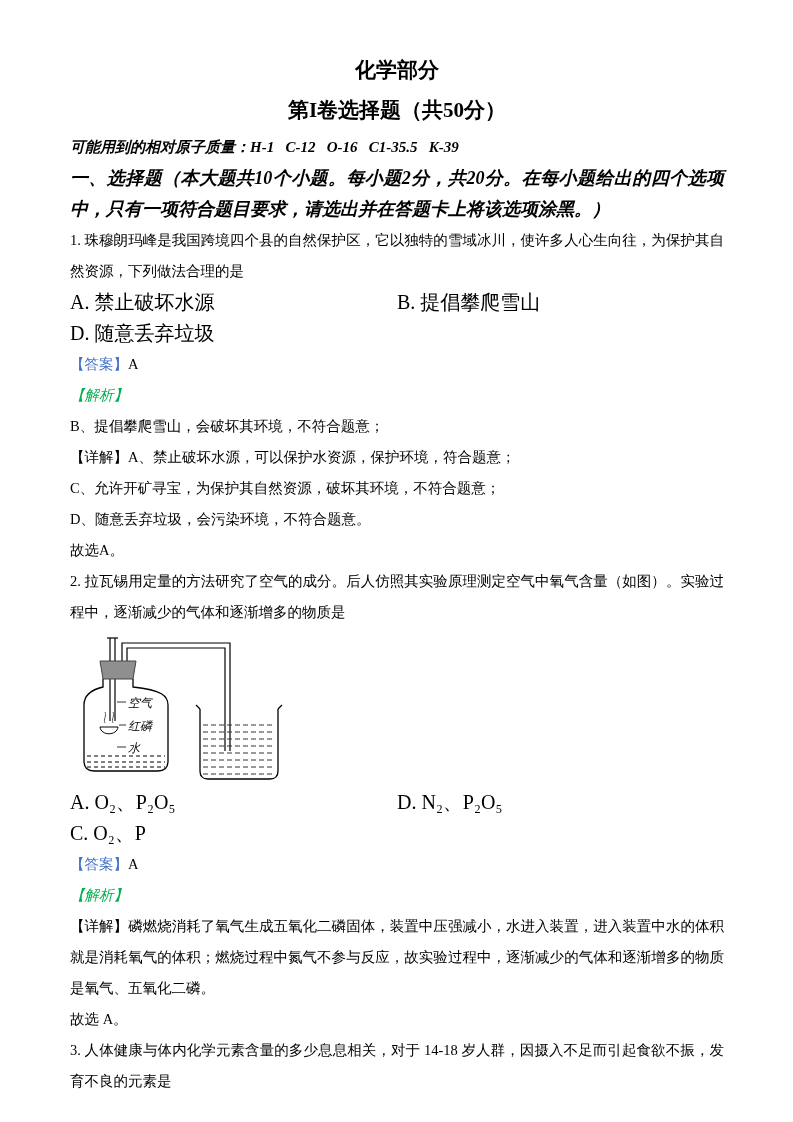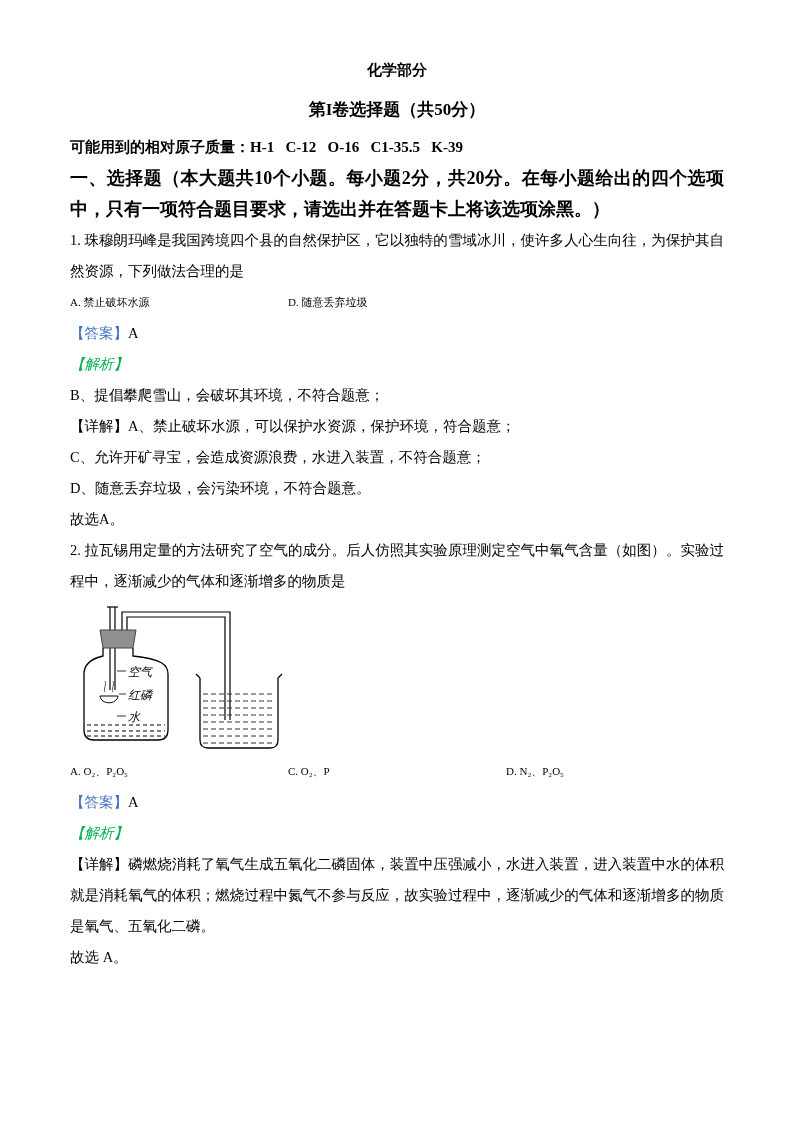--- a/index.html
+++ b/index.html
@@ -7,55 +7,56 @@
   .page {
     position: relative;
     width: 793px;
     height: 1122px;
     background: #ffffff;
     color: #000000;
     font-family: "Liberation Serif", "DejaVu Serif", serif;
     padding: 56px 69px 30px 70px;
     overflow: hidden;
   }
-  .doc-title { font-size: 15px; font-weight: 700; text-align: center; margin: 0 0 13px; line-height: 28px; }
-  .section-title { font-size: 17px; font-weight: 700; text-align: center; margin: 0 0 9px; line-height: 26px; }
+  .doc-title { font-size: 21px; font-weight: 700; text-align: center; margin: 0 0 13px; line-height: 28px; }
+  .section-title { font-size: 21px; font-weight: 700; text-align: center; margin: 0 0 9px; line-height: 26px; }
   p { margin: 0; font-size: 14.5px; line-height: 31px; }
-  .bold { font-weight: 700; }
+  .bold { font-weight: 700; font-style: italic; }
   .pre { white-space: pre-wrap; font-size: 15px; }
   .instructions { font-size: 18px; text-align: justify; }
   .j { text-align: justify; }
-  .options { display: grid; grid-template-columns: repeat(3, 1fr); font-size: 11px; line-height: 31px; }
+  .options { display: grid; grid-template-columns: repeat(2, 1fr); font-size: 20px; line-height: 31px; }
   .option { white-space: nowrap; }
   .ans { color: var(--answer-color, #4472C4); }
   .exp { color: var(--analysis-color, #00B050); font-style: italic; }
   .diagram { margin: 7px 0 4px 2px; line-height: 0; font-style: italic; }
   svg text { font-family: inherit; fill: #000; }
 </style>
 </head>
 <body>
 
 <div class="page">
 
   <h1 class="doc-title">化学部分</h1>
   <h2 class="section-title">第I卷选择题（共50分）</h2>
   <p class="bold pre">可能用到的相对原子质量：H-1   C-12   O-16   C1-35.5   K-39</p>
   <p class="bold instructions">一、选择题（本大题共10个小题。每小题2分，共20分。在每小题给出的四个选项中，只有一项符合题目要求，请选出并在答题卡上将该选项涂黑。）</p>
 
   <section>
     <p class="j">1. 珠穆朗玛峰是我国跨境四个县的自然保护区，它以独特的雪域冰川，使许多人心生向往，为保护其自然资源，下列做法合理的是</p>
     <div class="options">
       <span class="option">A. 禁止破坏水源</span>
+      <span class="option">B. 提倡攀爬雪山</span>
       <span class="option">D. 随意丢弃垃圾</span>
     </div>
     <p><span class="ans">【答案】</span><span>A</span></p>
     <p><span class="exp">【解析】</span></p>
     <p class="j">B、提倡攀爬雪山，会破坏其环境，不符合题意；</p>
     <p class="j">【详解】A、禁止破坏水源，可以保护水资源，保护环境，符合题意；</p>
-    <p class="j">C、允许开矿寻宝，会造成资源浪费，水进入装置，不符合题意；</p>
+    <p class="j">C、允许开矿寻宝，为保护其自然资源，破坏其环境，不符合题意；</p>
     <p class="j">D、随意丢弃垃圾，会污染环境，不符合题意。</p>
     <p>故选A。</p>
   </section>
 
   <section>
     <p class="j">2. 拉瓦锡用定量的方法研究了空气的成分。后人仿照其实验原理测定空气中氧气含量（如图）。实验过程中，逐渐减少的气体和逐渐增多的物质是</p>
 
     <div class="diagram">
       <svg width="238" height="148" viewBox="0 0 238 148">
 
@@ -112,23 +113,26 @@
           <line x1="131" y1="118" x2="203" y2="118"></line>
           <line x1="131" y1="125" x2="203" y2="125"></line>
           <line x1="131" y1="132" x2="203" y2="132"></line>
           <line x1="131" y1="139" x2="203" y2="139"></line>
         </g>
       </svg>
     </div>
 
     <div class="options">
       <span class="option">A. O₂、P₂O₅</span>
+      <span class="option">D. N₂、P₂O₅</span>
       <span class="option">C. O₂、P</span>
-      <span class="option">D. N₂、P₂O₅</span>
     </div>
     <p><span class="ans">【答案】</span><span>A</span></p>
     <p><span class="exp">【解析】</span></p>
     <p class="j">【详解】磷燃烧消耗了氧气生成五氧化二磷固体，装置中压强减小，水进入装置，进入装置中水的体积就是消耗氧气的体积；燃烧过程中氮气不参与反应，故实验过程中，逐渐减少的气体和逐渐增多的物质是氧气、五氧化二磷。</p>
     <p>故选 A。</p>
   </section>
 
+  <section>
+    <p class="j">3. 人体健康与体内化学元素含量的多少息息相关，对于 14-18 岁人群，因摄入不足而引起食欲不振，发育不良的元素是</p>
+  </section>
 
 </div>
 
 </body></html>

